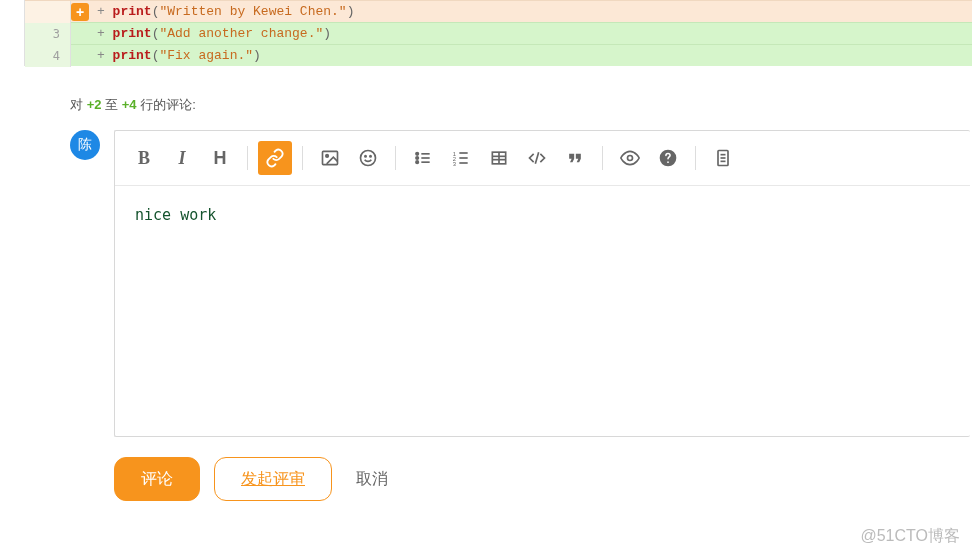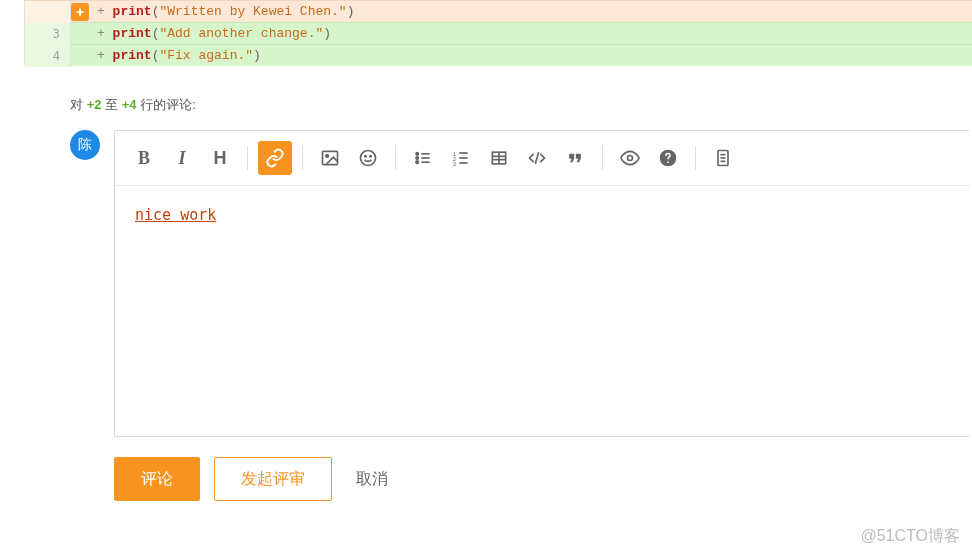--- a/index.html
+++ b/index.html
@@ -24,26 +24,26 @@
 .comment-row { display: flex; align-items: flex-start; gap: 14px; }
 .avatar { width: 30px; height: 30px; border-radius: 50%; background: #1e88e5; color: #fff; display: flex; align-items: center; justify-content: center; font-size: 14px; flex-shrink: 0; }
 .editor-box { flex: 1; border: 1px solid #d8d8d8; border-radius: 2px; border-right: none; }
 .toolbar { display: flex; align-items: center; padding: 10px 12px; gap: 4px; border-bottom: 1px solid #e8e8e8; }
 .tool-btn { width: 34px; height: 34px; display: flex; align-items: center; justify-content: center; border-radius: 3px; color: #666; cursor: pointer; font-size: 18px; }
 .tool-btn.bold { font-weight: 900; font-family: Georgia, serif; }
 .tool-btn.italic { font-style: italic; font-family: Georgia, serif; font-weight: 700; }
 .tool-btn.heading { font-weight: 700; font-family: Arial; }
 .tool-btn.active { background: #f7941d; color: #fff; }
 .tool-sep { width: 1px; height: 24px; background: #ddd; margin: 0 6px; }
-.editor-body { padding: 20px; min-height: 250px; font-family: Consolas, monospace; font-size: 15px; color: #c2410c; outline: none; text-decoration: underline; }
+.editor-body { padding: 20px; min-height: 250px; font-family: Consolas, monospace; font-size: 15px; color: #14532d; outline: none; }
 
 .action-row { display: flex; align-items: center; gap: 14px; margin-top: 20px; margin-left: 44px; }
-.btn { height: 44px; padding: 0 26px; font-size: 16px; border-radius: 2px; cursor: pointer; border: 1px solid transparent; display: flex; align-items: center; }
+.btn { height: 44px; padding: 0 26px; font-size: 16px; border-radius: 12px; cursor: pointer; border: 1px solid transparent; display: flex; align-items: center; }
 .btn-primary { background: #f7941d; color: #fff; border-color: #f7941d; }
-.btn-outline { background: #fff; color: #f7941d; border-color: #f7941d; }
+.btn-outline { background: #fff; color: #f7941d; border-color: #f7941d; text-decoration: underline; }
 .btn-text { background: none; border: none; color: #666; padding: 0 10px; }
 
 .watermark { position: absolute; right: 12px; bottom: 10px; color: #bbb; font-size: 16px; }
 
 svg { width: 20px; height: 20px; }
 .tool-btn svg { stroke: currentColor; fill: none; stroke-width: 2; }
 .tool-btn.fill svg { fill: currentColor; stroke: none; }
 </style>
 </head>
 <body>

